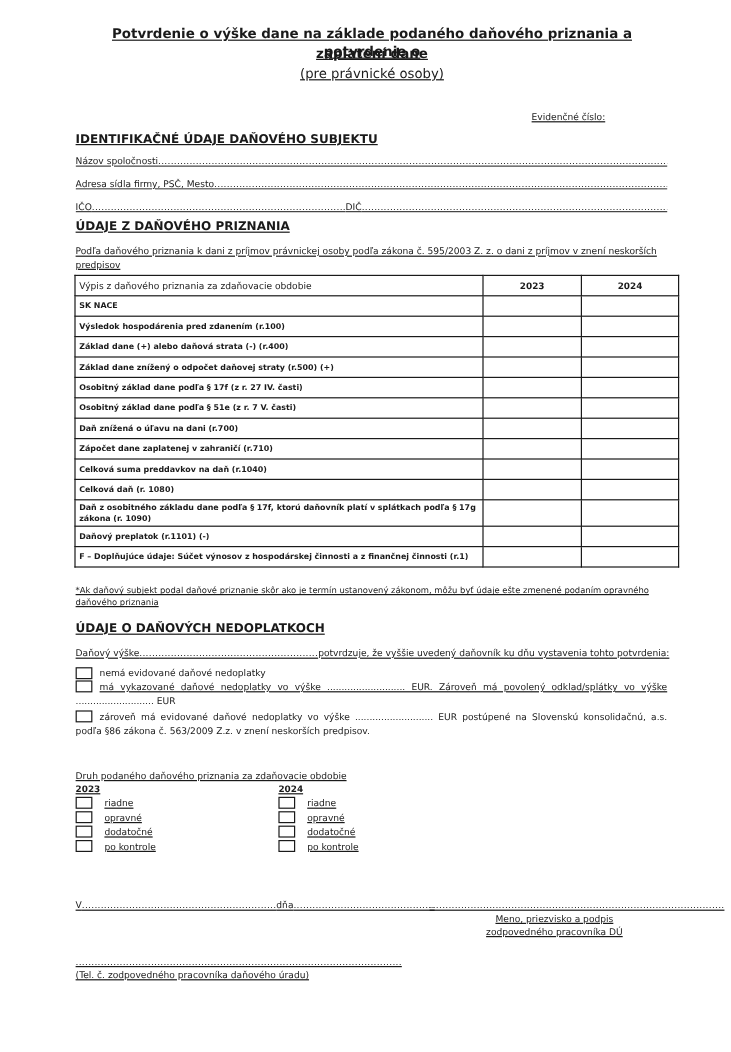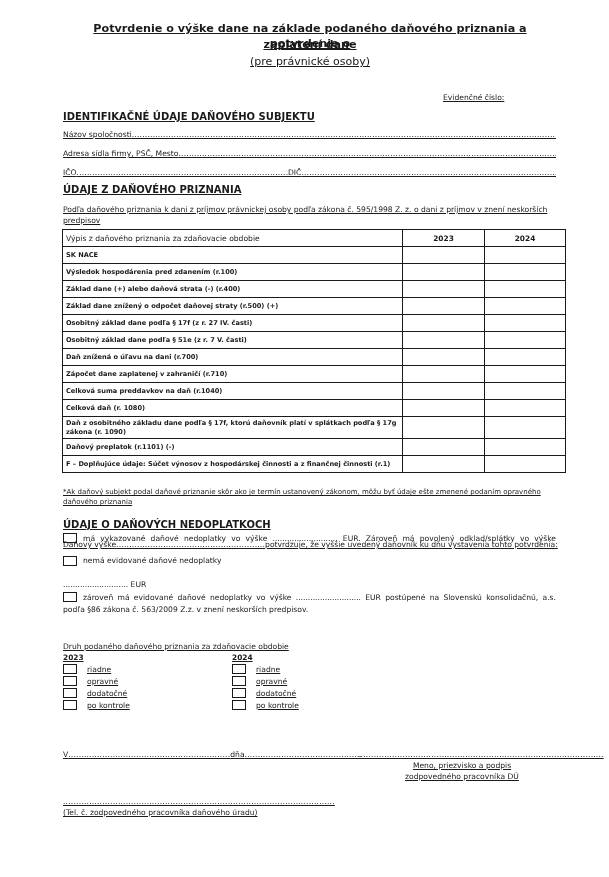--- a/index.html
+++ b/index.html
@@ -39,21 +39,21 @@
   <span>Adresa sídla firmy, PSČ, Mesto</span><span class="dots">..............................................................................................................................................................................................</span>
 </div>
 <div class="abs field-line" style="top:168px; width:225px;">
   <span>IČO</span><span class="dots">..........................................................................................................</span>
 </div>
 <div class="abs field-line" style="top:168px; left:288px; width:268px;">
   <span>DIČ</span><span class="dots">..........................................................................................................................</span>
 </div>
 
 <div class="abs sec" style="left:63px; top:184px;">ÚDAJE Z DAŇOVÉHO PRIZNANIA</div>
-<div class="abs small" style="left:63px; top:204px;">Podľa daňového priznania k dani z príjmov právnickej osoby podľa zákona č. 595/1998 Z. z. o dani z príjmov v znení neskorších</div>
+<div class="abs small" style="left:63px; top:204px;">Podľa daňového priznania k dani z príjmov právnickej osoby podľa zákona č. 595/2003 Z. z. o dani z príjmov v znení neskorších</div>
 <div class="abs small" style="left:63px; top:215px;">predpisov</div>
 
 <table class="tax">
   <colgroup>
       <col style="width:340px">
       <col style="width:82px">
       <col style="width:81px">
     </colgroup>
   <thead>
     <tr>
@@ -135,21 +135,21 @@
 <div class="abs small" style="left:63px; top:497px; font-size:7px; line-height:10px;text-align:center;">daňového priznania</div>
 
 <div class="abs sec" style="left:63px; top:519px;">ÚDAJE O DAŇOVÝCH NEDOPLATKOCH</div>
 <div class="abs small" style="left:63px; top:539px;">
   <span>Daňový výške</span><span class="dots">.........................................................</span><span>potvrdzuje, že vyššie uvedený daňovník ku dňu vystavenia tohto potvrdenia:</span>
 </div>
 
 <div class="opt" style="left:63px; top:555px;">
   <span class="cb"></span><span>nemá evidované daňové nedoplatky</span>
 </div>
-<div class="opt" style="left:63px; top:533px; width:493px;">
+<div class="opt" style="left:63px; top:567px; width:493px;text-decoration:underline;">
   <div class="just" style="display:flex;">
       <span class="cb" style="margin-right:6px; flex:none;"></span>
       <span class="just" style="flex:1; word-spacing:1px;">má vykazované daňové nedoplatky vo výške ........................... EUR. Zároveň má povolený odklad/splátky vo výške</span>
     </div>
 </div>
 <div class="opt" style="left:63px; top:579px;">........................... EUR</div>
 <div class="opt" style="left:63px; top:592px; width:493px;">
   <div style="display:flex;">
       <span class="cb" style="margin-right:6px; flex:none;"></span>
       <span class="just" style="flex:1;">zároveň má evidované daňové nedoplatky vo výške ........................... EUR postúpené na Slovenskú konsolidačnú, a.s.</span>

